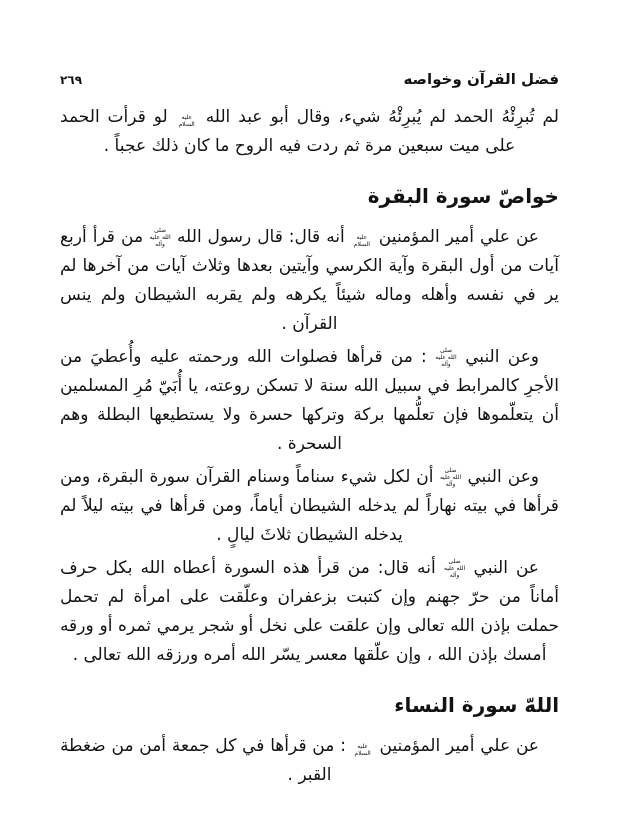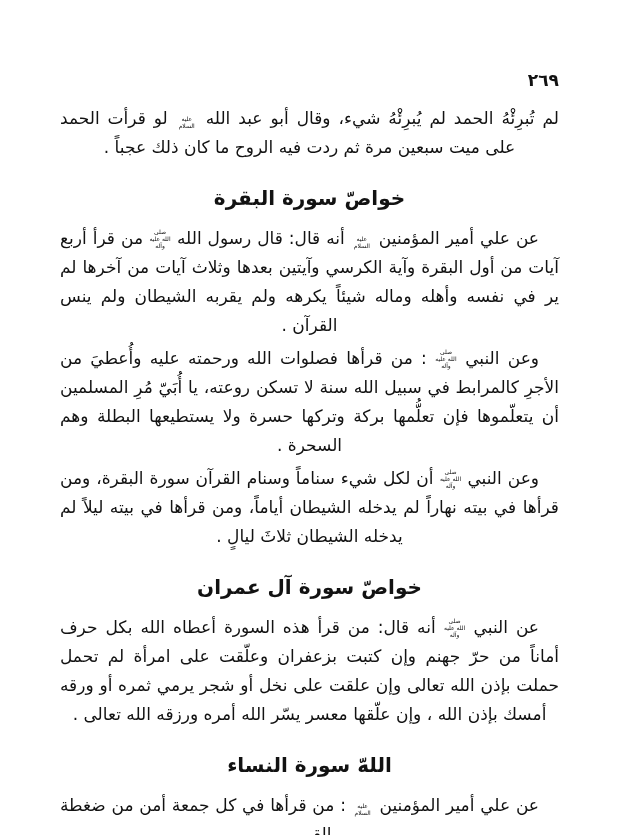--- a/index.html
+++ b/index.html
@@ -25,35 +25,34 @@
   }
   .page-header {
     display: flex;
     justify-content: space-between;
     align-items: baseline;
     font-weight: bold;
     font-size: 15px;
     margin-bottom: 14px;
   }
   .header-title { letter-spacing: 0; }
-  .page-number { font-size: 17px; }
+  .page-number { font-size: 12px; }
   .para {
     font-size: 17px;
     line-height: 29px;
     text-align: justify;
     text-align-last: center;
     margin: 4px 0;
   }
   .para.indent {
     text-indent: 20px;
   }
   .section-heading {
     font-size: 20px;
     font-weight: bold;
-    text-align: center;
     margin: 22px 0 12px 0;
     line-height: 28px;
   }
   .honorific {
     display: inline-block;
     width: 22px;
     font-size: 6px;
     line-height: 1.15;
     text-align: center;
     vertical-align: -4px;
@@ -61,26 +60,26 @@
     white-space: normal;
     word-break: break-word;
     color: #121212;
   }
 </style>
 </head>
 <body>
 
 <div class="page">
   <header class="page-header">
+    <div class="header-title">فضل القرآن وخواصه</div>
     <div class="page-number">٢٦٩</div>
   </header>
   <main class="page-body">
       <p class="para">لم تُبرِئْهُ الحمد لم يُبرِئْهُ شيء، وقال أبو عبد الله <span class="honorific">عليه السلام</span> لو قرأت الحمد على ميت سبعين مرة ثم ردت فيه الروح ما كان ذلك عجباً .</p>
       <h2 class="section-heading">خواصّ سورة البقرة</h2>
       <p class="para indent">عن علي أمير المؤمنين <span class="honorific">عليه السلام</span> أنه قال: قال رسول الله <span class="honorific">صلى الله عليه وآله</span> من قرأ أربع آيات من أول البقرة وآية الكرسي وآيتين بعدها وثلاث آيات من آخرها لم ير في نفسه وأهله وماله شيئاً يكرهه ولم يقربه الشيطان ولم ينس القرآن .</p>
       <p class="para indent">وعن النبي <span class="honorific">صلى الله عليه وآله</span> : من قرأها فصلوات الله ورحمته عليه وأُعطيَ من الأجرِ كالمرابط في سبيل الله سنة لا تسكن روعته، يا أُبَيّ مُرِ المسلمين أن يتعلّموها فإن تعلُّمها بركة وتركها حسرة ولا يستطيعها البطلة وهم السحرة .</p>
       <p class="para indent">وعن النبي <span class="honorific">صلى الله عليه وآله</span> أن لكل شيء سناماً وسنام القرآن سورة البقرة، ومن قرأها في بيته نهاراً لم يدخله الشيطان أياماً، ومن قرأها في بيته ليلاً لم يدخله الشيطان ثلاثَ ليالٍ .</p>
-      <h2 class="section-heading">خواصّ سورة آل عمران</h2>
       <p class="para indent">عن النبي <span class="honorific">صلى الله عليه وآله</span> أنه قال: من قرأ هذه السورة أعطاه الله بكل حرف أماناً من حرّ جهنم وإن كتبت بزعفران وعلّقت على امرأة لم تحمل حملت بإذن الله تعالى وإن علقت على نخل أو شجر يرمي ثمره أو ورقه أمسك بإذن الله ، وإن علّقها معسر يسّر الله أمره ورزقه الله تعالى .</p>
       <h2 class="section-heading">اللهّ سورة النساء</h2>
       <p class="para indent">عن علي أمير المؤمنين <span class="honorific">عليه السلام</span> : من قرأها في كل جمعة أمن من ضغطة القبر .</p>
     </main>
 </div>
 
 </body></html>

